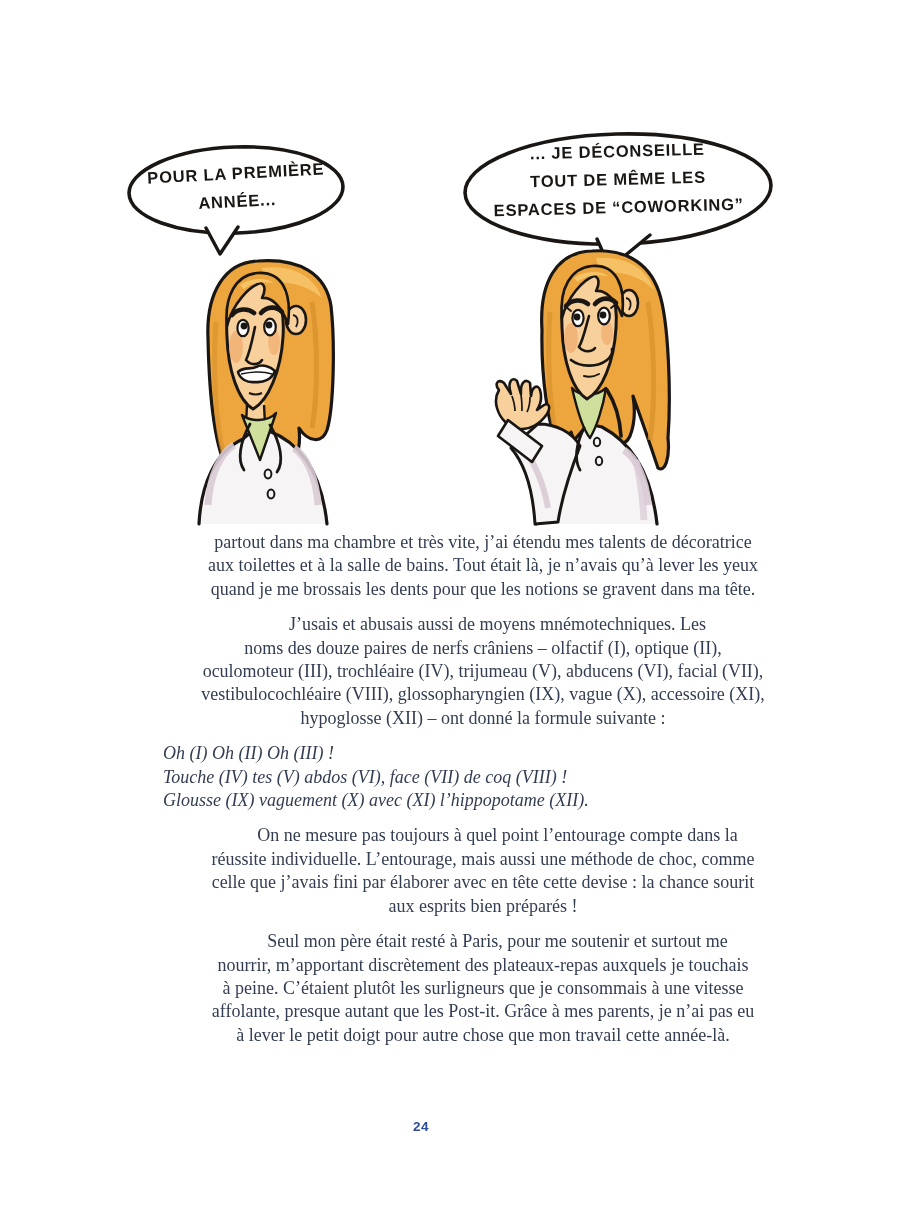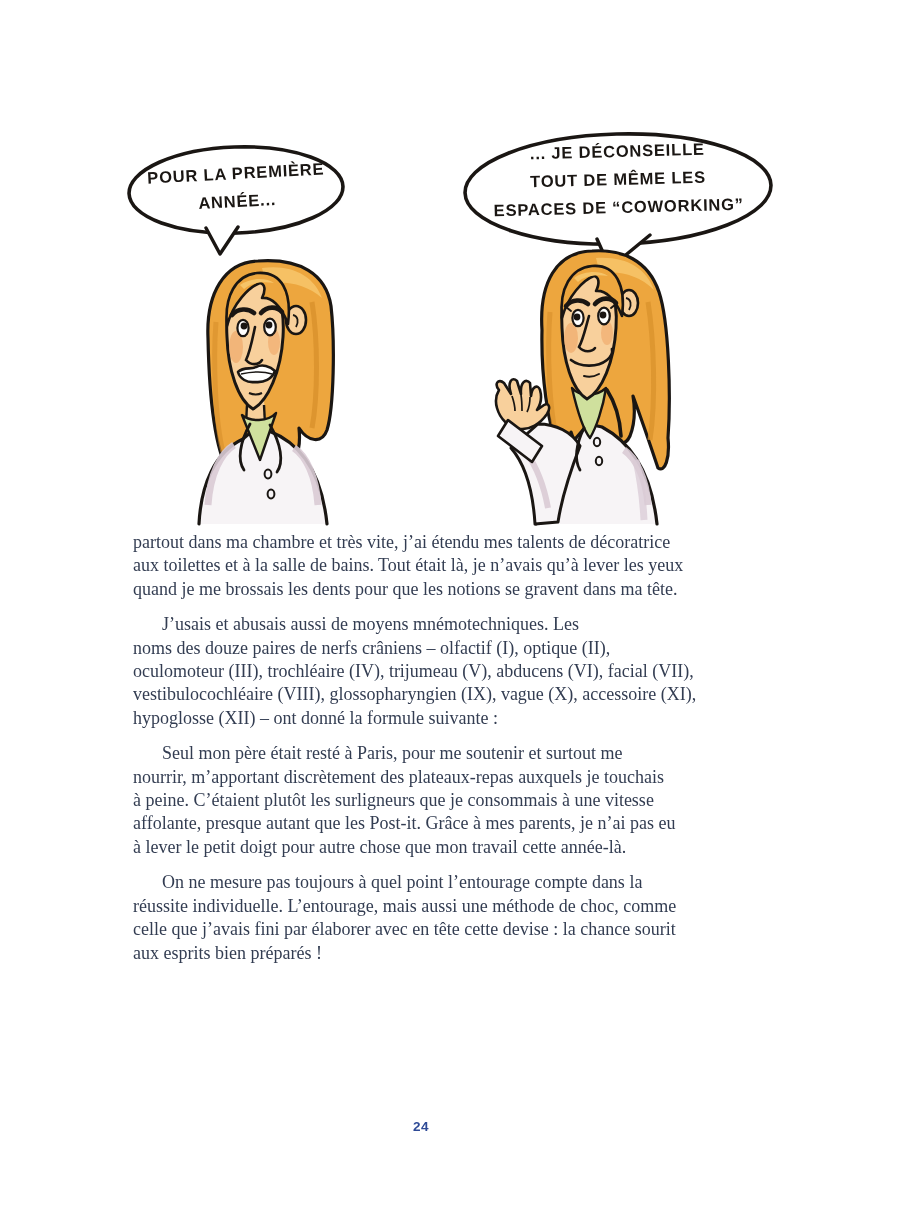--- a/index.html
+++ b/index.html
@@ -23,21 +23,21 @@
     font-size:16.5px; line-height:28px; letter-spacing:0.8px;
     text-align:center; white-space:pre-line;
   }
   .bubble-text.left{ left:134px; top:159px; width:205px; transform:rotate(-3deg); }
   .bubble-text.right{ left:466px; top:137px; width:304px; transform:rotate(-1.5deg); }
 
   .body-text{
     position:absolute; left:133px; top:531px; width:700px;
     font-size:18px; line-height:23.4px; color:var(--body_text);
   }
-  .body-text p{ margin:0 0 12px 0; text-indent:29px; white-space:pre-line; }
+  .body-text p{ margin:0 0 12px 0; text-indent:29px; white-space:pre-line;text-align:center; }
   .body-text p.noindent{ text-indent:0; }
   .body-text .verse{ margin:0 0 12px 0; padding-left:30px; font-style:italic; white-space:pre-line; }
 
   .folio{
     position:absolute; left:413px; top:1119px; width:30px; text-align:left;
     font-family:"Liberation Sans", sans-serif; font-weight:700; font-size:13.5px;
     letter-spacing:0.5px; color:var(--page_number_blue);
   }
 </style>
 </head>
@@ -153,25 +153,28 @@
 
   <div class="body-text">
     <p class="noindent">partout dans ma chambre et très vite, j’ai étendu mes talents de décoratrice
 aux toilettes et à la salle de bains. Tout était là, je n’avais qu’à lever les yeux
 quand je me brossais les dents pour que les notions se gravent dans ma tête.</p>
     <p>J’usais et abusais aussi de moyens mnémotechniques. Les
 noms des douze paires de nerfs crâniens – olfactif (I), optique (II),
 oculomoteur (III), trochléaire (IV), trijumeau (V), abducens (VI), facial (VII),
 vestibulocochléaire (VIII), glossopharyngien (IX), vague (X), accessoire (XI),
 hypoglosse (XII) – ont donné la formule suivante :</p>
+    <div class="verse">Oh (I) Oh (II) Oh (III) !
+Touche (IV) tes (V) abdos (VI), face (VII) de coq (VIII) !
+Glousse (IX) vaguement (X) avec (XI) l’hippopotame (XII).</div>
+    <p>On ne mesure pas toujours à quel point l’entourage compte dans la
+réussite individuelle. L’entourage, mais aussi une méthode de choc, comme
+celle que j’avais fini par élaborer avec en tête cette devise : la chance sourit
+aux esprits bien préparés !</p>
     <p>Seul mon père était resté à Paris, pour me soutenir et surtout me
 nourrir, m’apportant discrètement des plateaux-repas auxquels je touchais
 à peine. C’étaient plutôt les surligneurs que je consommais à une vitesse
 affolante, presque autant que les Post-it. Grâce à mes parents, je n’ai pas eu
 à lever le petit doigt pour autre chose que mon travail cette année-là.</p>
-    <p>On ne mesure pas toujours à quel point l’entourage compte dans la
-réussite individuelle. L’entourage, mais aussi une méthode de choc, comme
-celle que j’avais fini par élaborer avec en tête cette devise : la chance sourit
-aux esprits bien préparés !</p>
   </div>
 
   <div class="folio">24</div>
 </div>
 
 </body></html>

